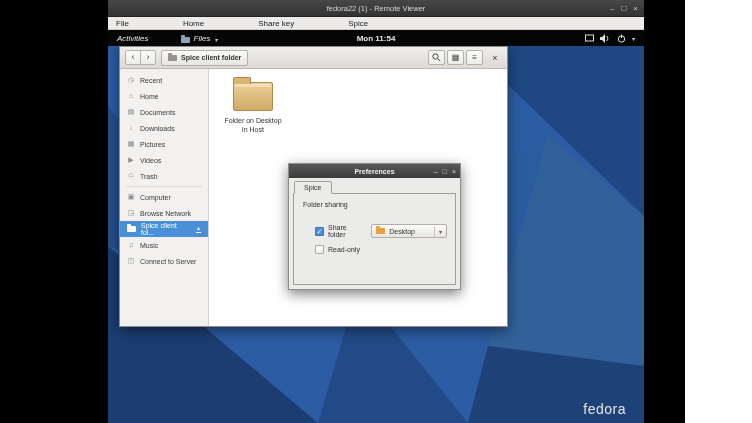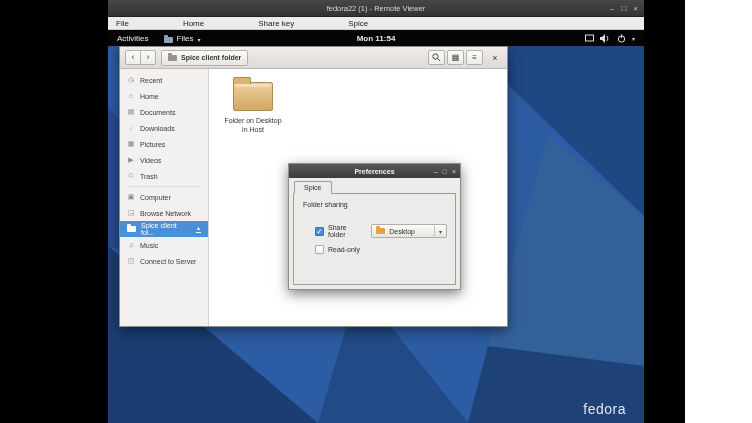--- a/index.html
+++ b/index.html
@@ -15,21 +15,21 @@
     color:#cfcfcf; font-size:8px; }
   .rv-controls span { cursor:default; }
   .rv-menubar { position:absolute; left:0; top:17px; width:100%; height:13px; background:#edebe9;
     border-bottom:1px solid #cfcbc7; display:flex; align-items:center; padding-left:3px;
     font-size:8px; color:#1c1c1c;gap:44px; }
   .rv-menubar .mitem { padding:0 5px; }
 
   
   .gnome-bar { position:absolute; left:0; top:30px; width:100%; height:16px; background:#050505;
     color:#e8e8e8; font-size:8px; display:flex; align-items:center; }
-  .gb-left { display:flex; align-items:center; gap:1px; padding-left:9px; }
+  .gb-left { display:flex; align-items:center; gap:18px; padding-left:9px;font-style:italic; }
   .gb-appmenu { display:flex; align-items:flex-end; gap:4px;padding-left:14px; }
   .gb-clock { position:absolute; left:50%; transform:translateX(-50%); font-weight:bold; font-size:8px;text-align:right; }
   .gb-right { margin-left:auto; display:flex; align-items:center; gap:6px; padding-right:9px; }
   .gb-caret { font-size:6px; color:#cfcfcf; }
 
   
   .desktop { position:absolute; left:0; top:46px; width:536px; height:377px; overflow:hidden; }
   .wallpaper { position:absolute; inset:0; width:100%; height:100%; }
   .fedora-logo { position:absolute; right:18px; bottom:6px; font-size:14px; color:#e5e5e5; letter-spacing:0.5px; }
 

